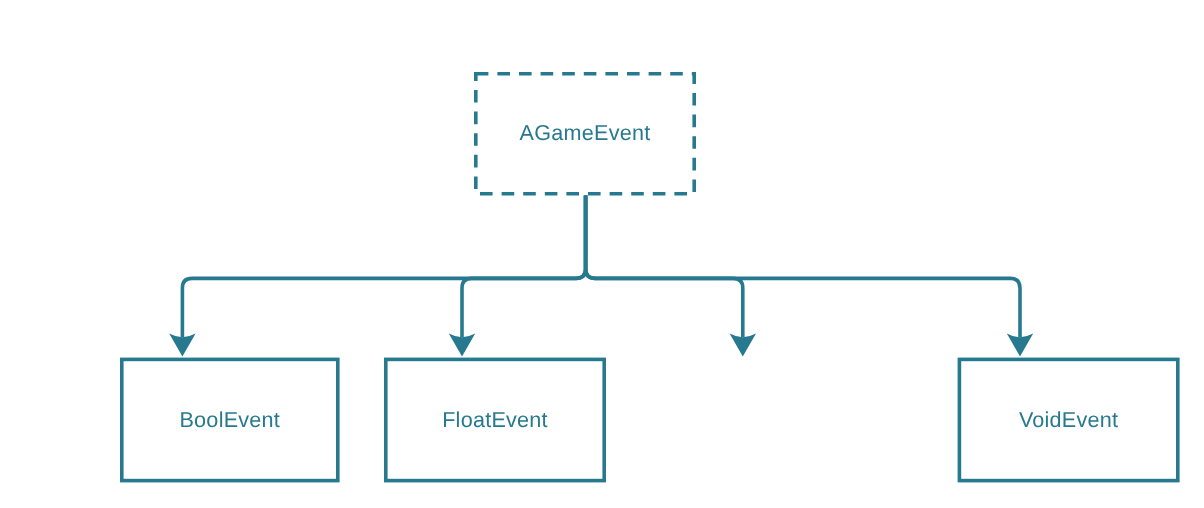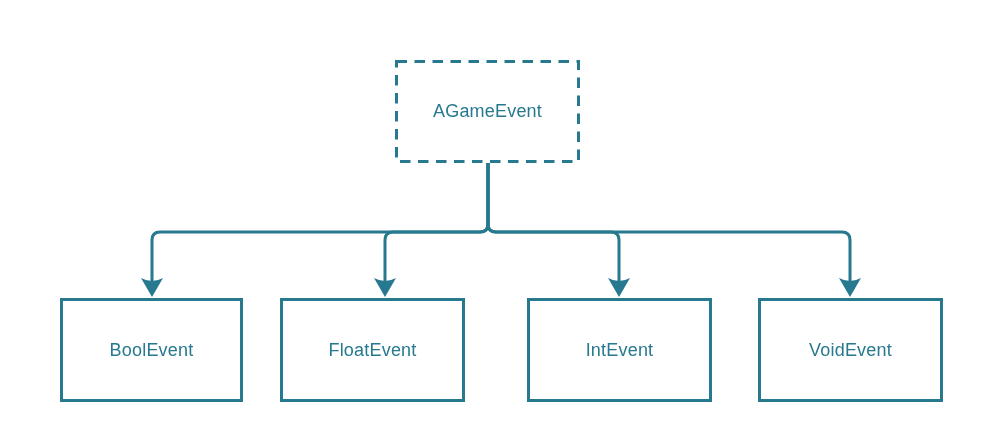--- a/index.html
+++ b/index.html
@@ -44,20 +44,21 @@
     width: 185px;
     height: 103px;
     
     border: none;
     background: transparent;
   }
   .child-node {
     top: 298px;
     height: 104px;
     border: 3px solid #27798F;
+    margin-left: 40px;
   }
   .child-0 { left: 60px;  width: 183px; }
   .child-1 { left: 280px; width: 185px; }
   .child-2 { left: 527px; width: 185px; }
   .child-3 { left: 758px; width: 185px; }
 </style>
 </head>
 <body>
 
 <div class="canvas">
@@ -86,21 +87,18 @@
   </div>
 
   <div class="node child-node child-0">
     <span class="node-label">BoolEvent</span>
   </div>
 
   <div class="node child-node child-1">
     <span class="node-label">FloatEvent</span>
   </div>
 
-  <div class="node child-node child-2">
-    <span class="node-label">IntEvent</span>
-  </div>
 
   <div class="node child-node child-3">
     <span class="node-label">VoidEvent</span>
   </div>
 
 </div>
 
 </body></html>

